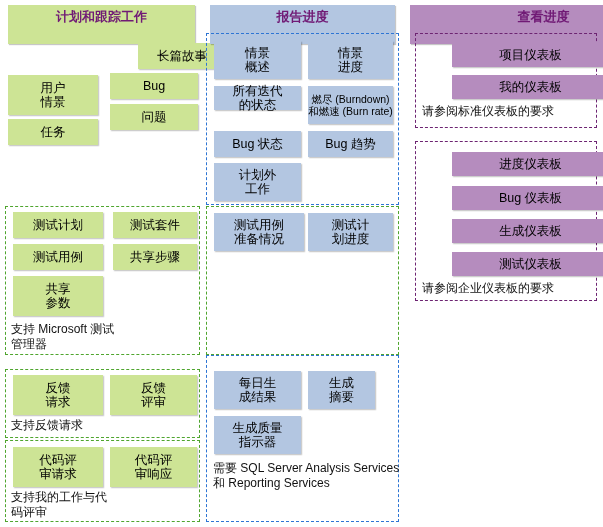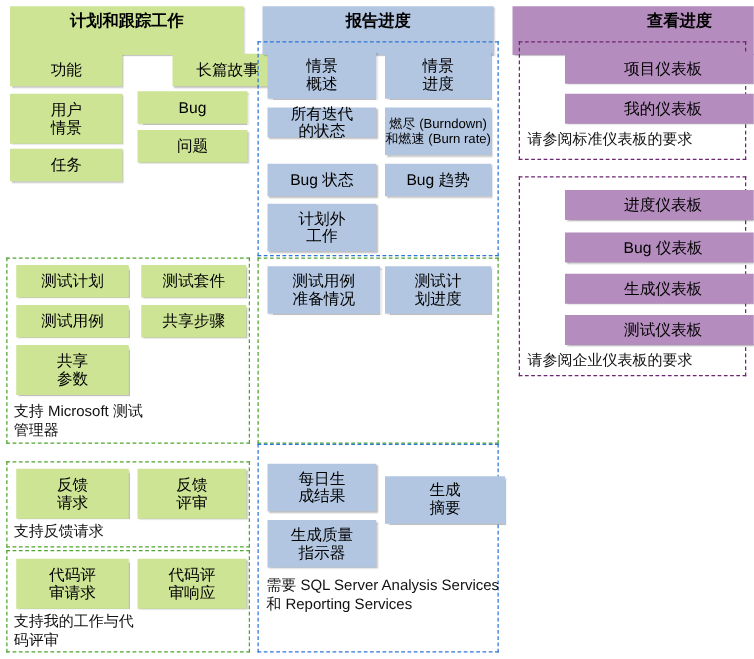--- a/index.html
+++ b/index.html
@@ -26,21 +26,21 @@
   #col-view  { left: 403px; width: 200px; }
 
   
   .col-header {
     position: absolute;
     height: 39px;
     line-height: 23px;
     text-align: center;
     font-weight: bold;
     font-size: 13px;
-    color: #000000;
+    color: #701a75;
     box-shadow: 1px 1px 1px rgba(0,0,0,0.22);
   }
   #hdr-plan   { left: 8px;  top: 5px; width: 187px; background: #CDE495; }
   #hdr-report { left: 7px;  top: 5px; width: 185px; background: #B3C6E1; }
   #hdr-view   { left: 7px;  top: 5px; width: 185px; background: #B58CBE; padding-left: 41px; }
 
   
   .group {
     position: absolute;
     box-sizing: border-box;
@@ -78,23 +78,20 @@
     white-space: pre-line;
   }
 </style>
 </head>
 <body>
 
 <div class="col" id="col-plan">
 
   <div class="col-header" id="hdr-plan">计划和跟踪工作</div>
 
-  <div class="node n-green" style="left:8px;  top:43px;  width:90px;  height:26px;">
-    <span>功能</span>
-    </div>
 
   <div class="node n-green" style="left:110px;top:43px;  width:88px;  height:26px;margin-left:28px;">
     <span>长篇故事</span>
     </div>
 
   <div class="node n-green" style="left:8px;  top:75px;  width:90px;  height:40px;">
     <span>用户
 情景</span>
     </div>
 
@@ -218,21 +215,21 @@
 划进度</span>
     </div>
 
   <div class="group g-blue" style="left:3px; top:355px; width:193px; height:167px;"></div>
 
   <div class="node n-blue" style="left:11px; top:371px; width:87px; height:38px;">
     <span>每日生
 成结果</span>
     </div>
 
-  <div class="node n-blue" style="left:105px;top:381px; width:96px; height:38px;font-family:Liberation Mono, monospace;">
+  <div class="node n-blue" style="left:105px;top:371px; width:67px; height:38px;">
     <span>生成
 摘要</span>
     </div>
 
   <div class="node n-blue" style="left:11px; top:416px; width:87px; height:38px;">
     <span>生成质量
 指示器</span>
     </div>
 
   <div class="note" style="left:10px; top:461px; width:188px;">需要 SQL Server Analysis Services

